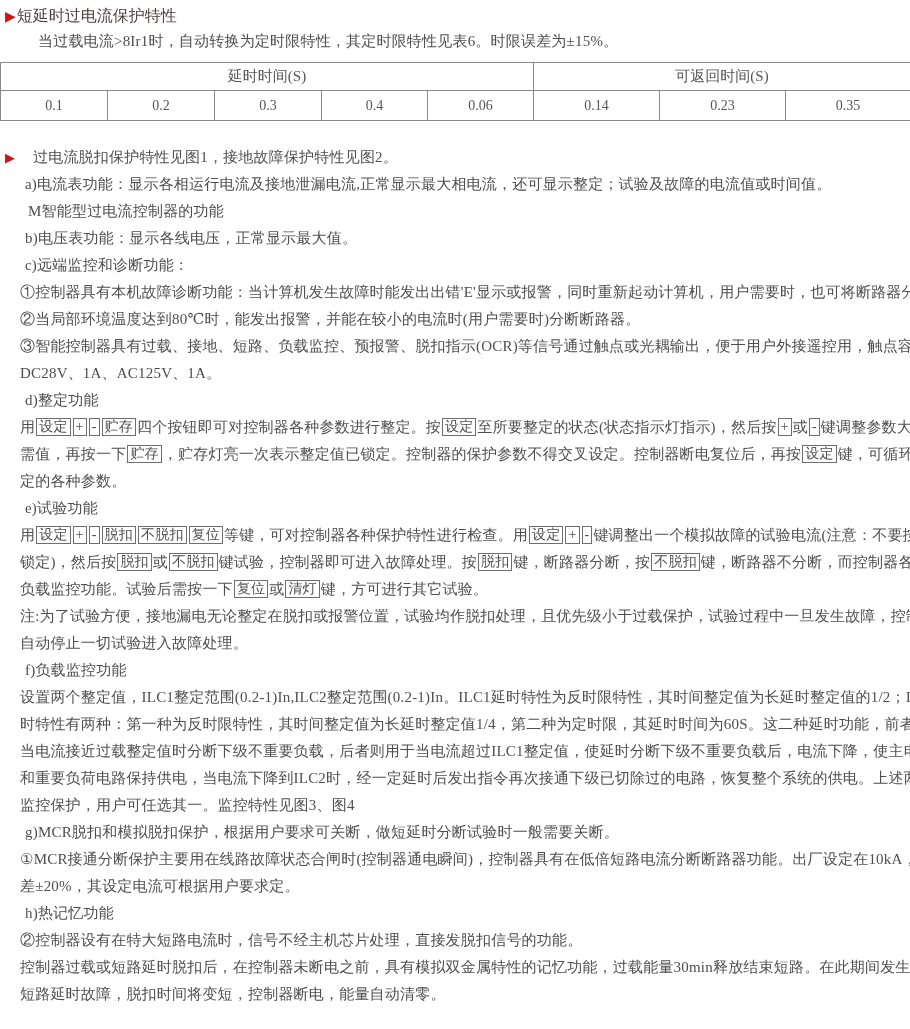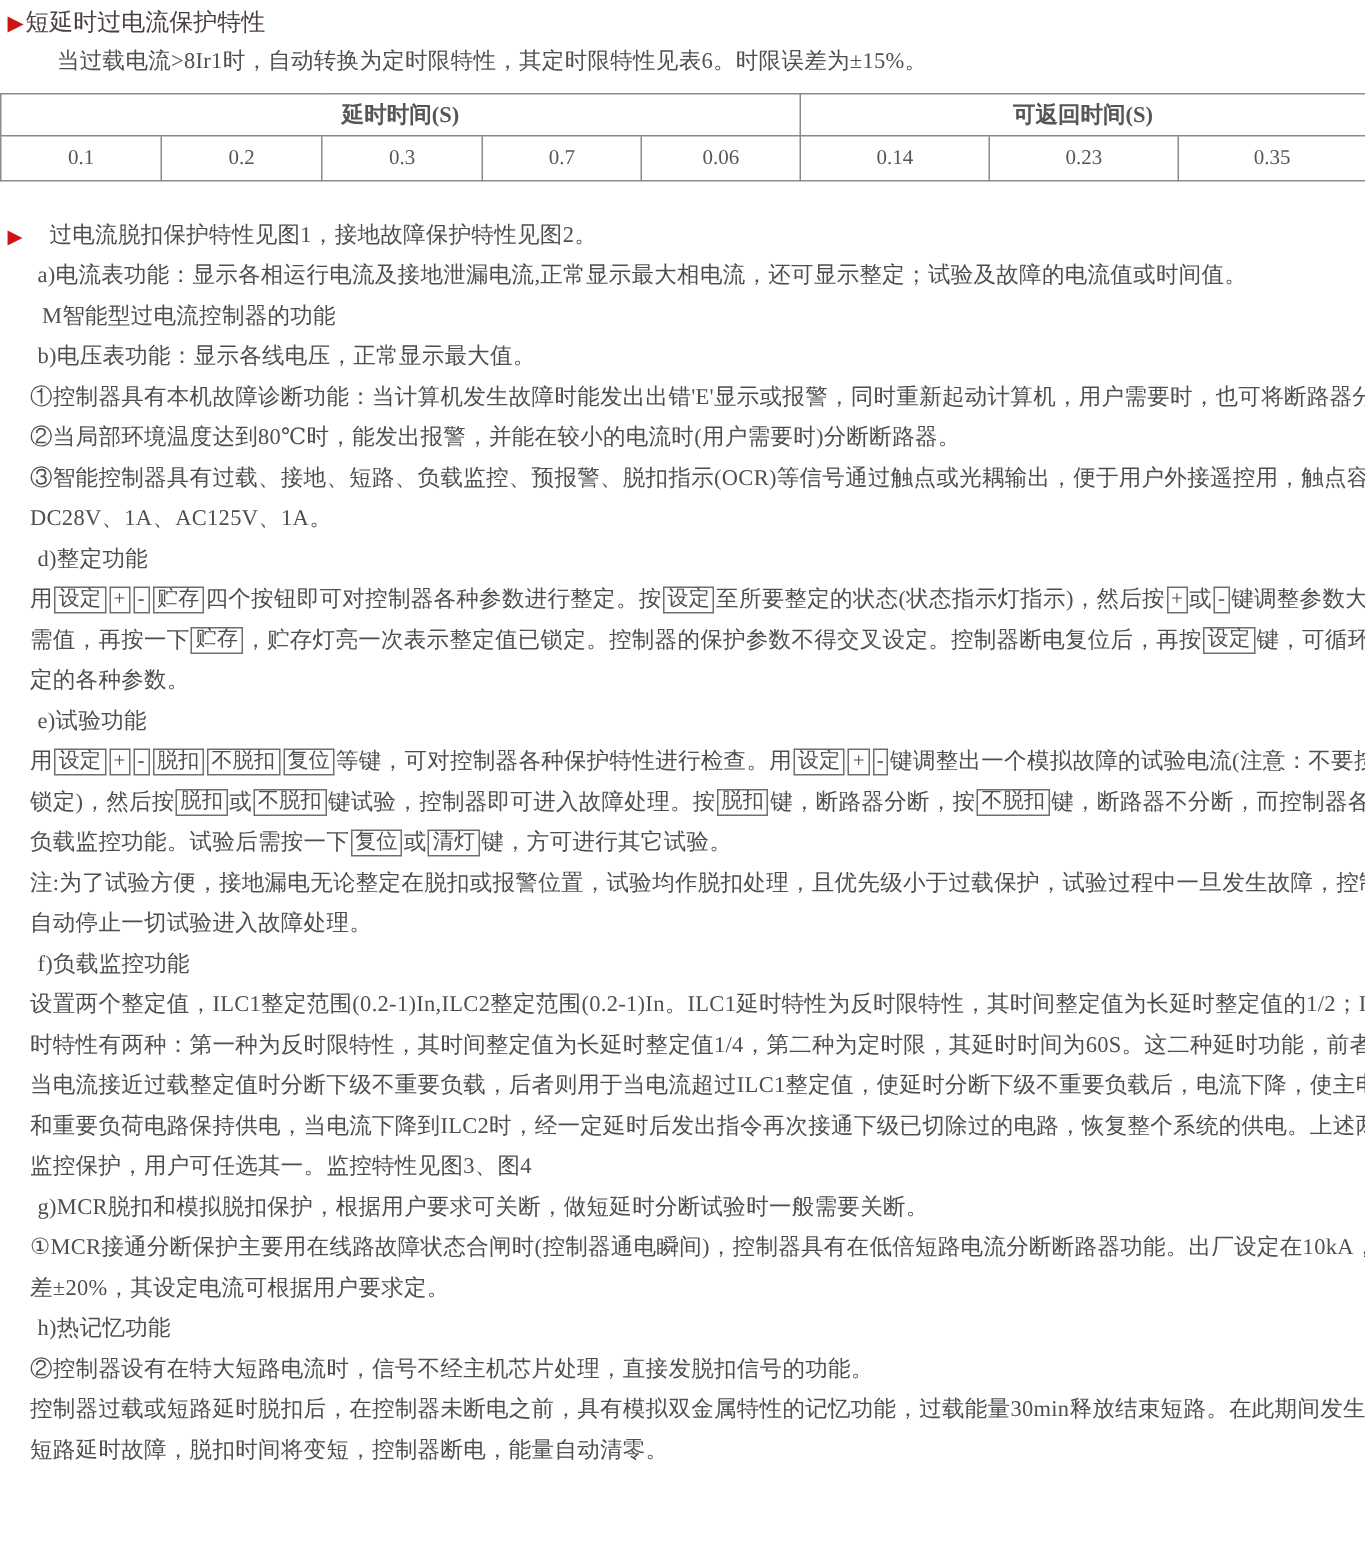--- a/index.html
+++ b/index.html
@@ -41,21 +41,21 @@
 
   
   table.doc-table{
     border-collapse:collapse;
     width:910px;
     margin-top:7px;
     table-layout:fixed;
     color:#565656;
   }
   table.doc-table th{
-    font-weight:bold;font-size:15px;height:25px;
+    font-weight:normal;font-size:15px;height:25px;
     border:1px solid #8a8a8a;border-bottom:1px solid #8a8a8a;margin-left:44px;
   }
   table.doc-table td{
     font-size:14px;height:27px;text-align:center;
     border:1px solid #8a8a8a;
   }
   .section2{margin-top:23px;}
 </style>
 </head>
 <body>
@@ -87,21 +87,21 @@
       <tr>
         <th colspan="5">延时时间(S)</th>
         <th colspan="3">可返回时间(S)</th>
       </tr>
     </thead>
     <tbody>
       <tr>
         <td>0.1</td>
         <td>0.2</td>
         <td>0.3</td>
-        <td>0.7</td>
+        <td>0.4</td>
         <td>0.06</td>
         <td>0.14</td>
         <td>0.23</td>
         <td>0.35</td>
       </tr>
     </tbody>
   </table>
 
   <div class="section2">
       <div class="block bullet-block">
@@ -109,20 +109,23 @@
         <div class="line"><span>过电流脱扣保护特性见图1，接地故障保护特性见图2。</span></div>
       </div>
       <div class="block indent-l">
         <div class="line"><span>a)电流表功能：显示各相运行电流及接地泄漏电流,正常显示最大相电流，还可显示整定；试验及故障的电流值或时间值。</span></div>
       </div>
       <div class="block indent-m">
         <div class="line"><span>M智能型过电流控制器的功能</span></div>
       </div>
       <div class="block indent-l">
         <div class="line"><span>b)电压表功能：显示各线电压，正常显示最大值。</span></div>
+      </div>
+      <div class="block indent-l">
+        <div class="line"><span>c)远端监控和诊断功能：</span></div>
       </div>
       <div class="block indent-c">
         <div class="line"><span>①控制器具有本机故障诊断功能：当计算机发生故障时能发出出错'E'显示或报警，同时重新起动计算机，用户需要时，也可将断路器分断。</span></div>
       </div>
       <div class="block indent-c">
         <div class="line"><span>②当局部环境温度达到80℃时，能发出报警，并能在较小的电流时(用户需要时)分断断路器。</span></div>
       </div>
       <div class="block indent-c">
         <div class="line"><span>③智能控制器具有过载、接地、短路、负载监控、预报警、脱扣指示(OCR)等信号通过触点或光耦输出，便于用户外接遥控用，触点容量</span></div>
         <div class="line"><span>DC28V、1A、AC125V、1A。</span></div>

